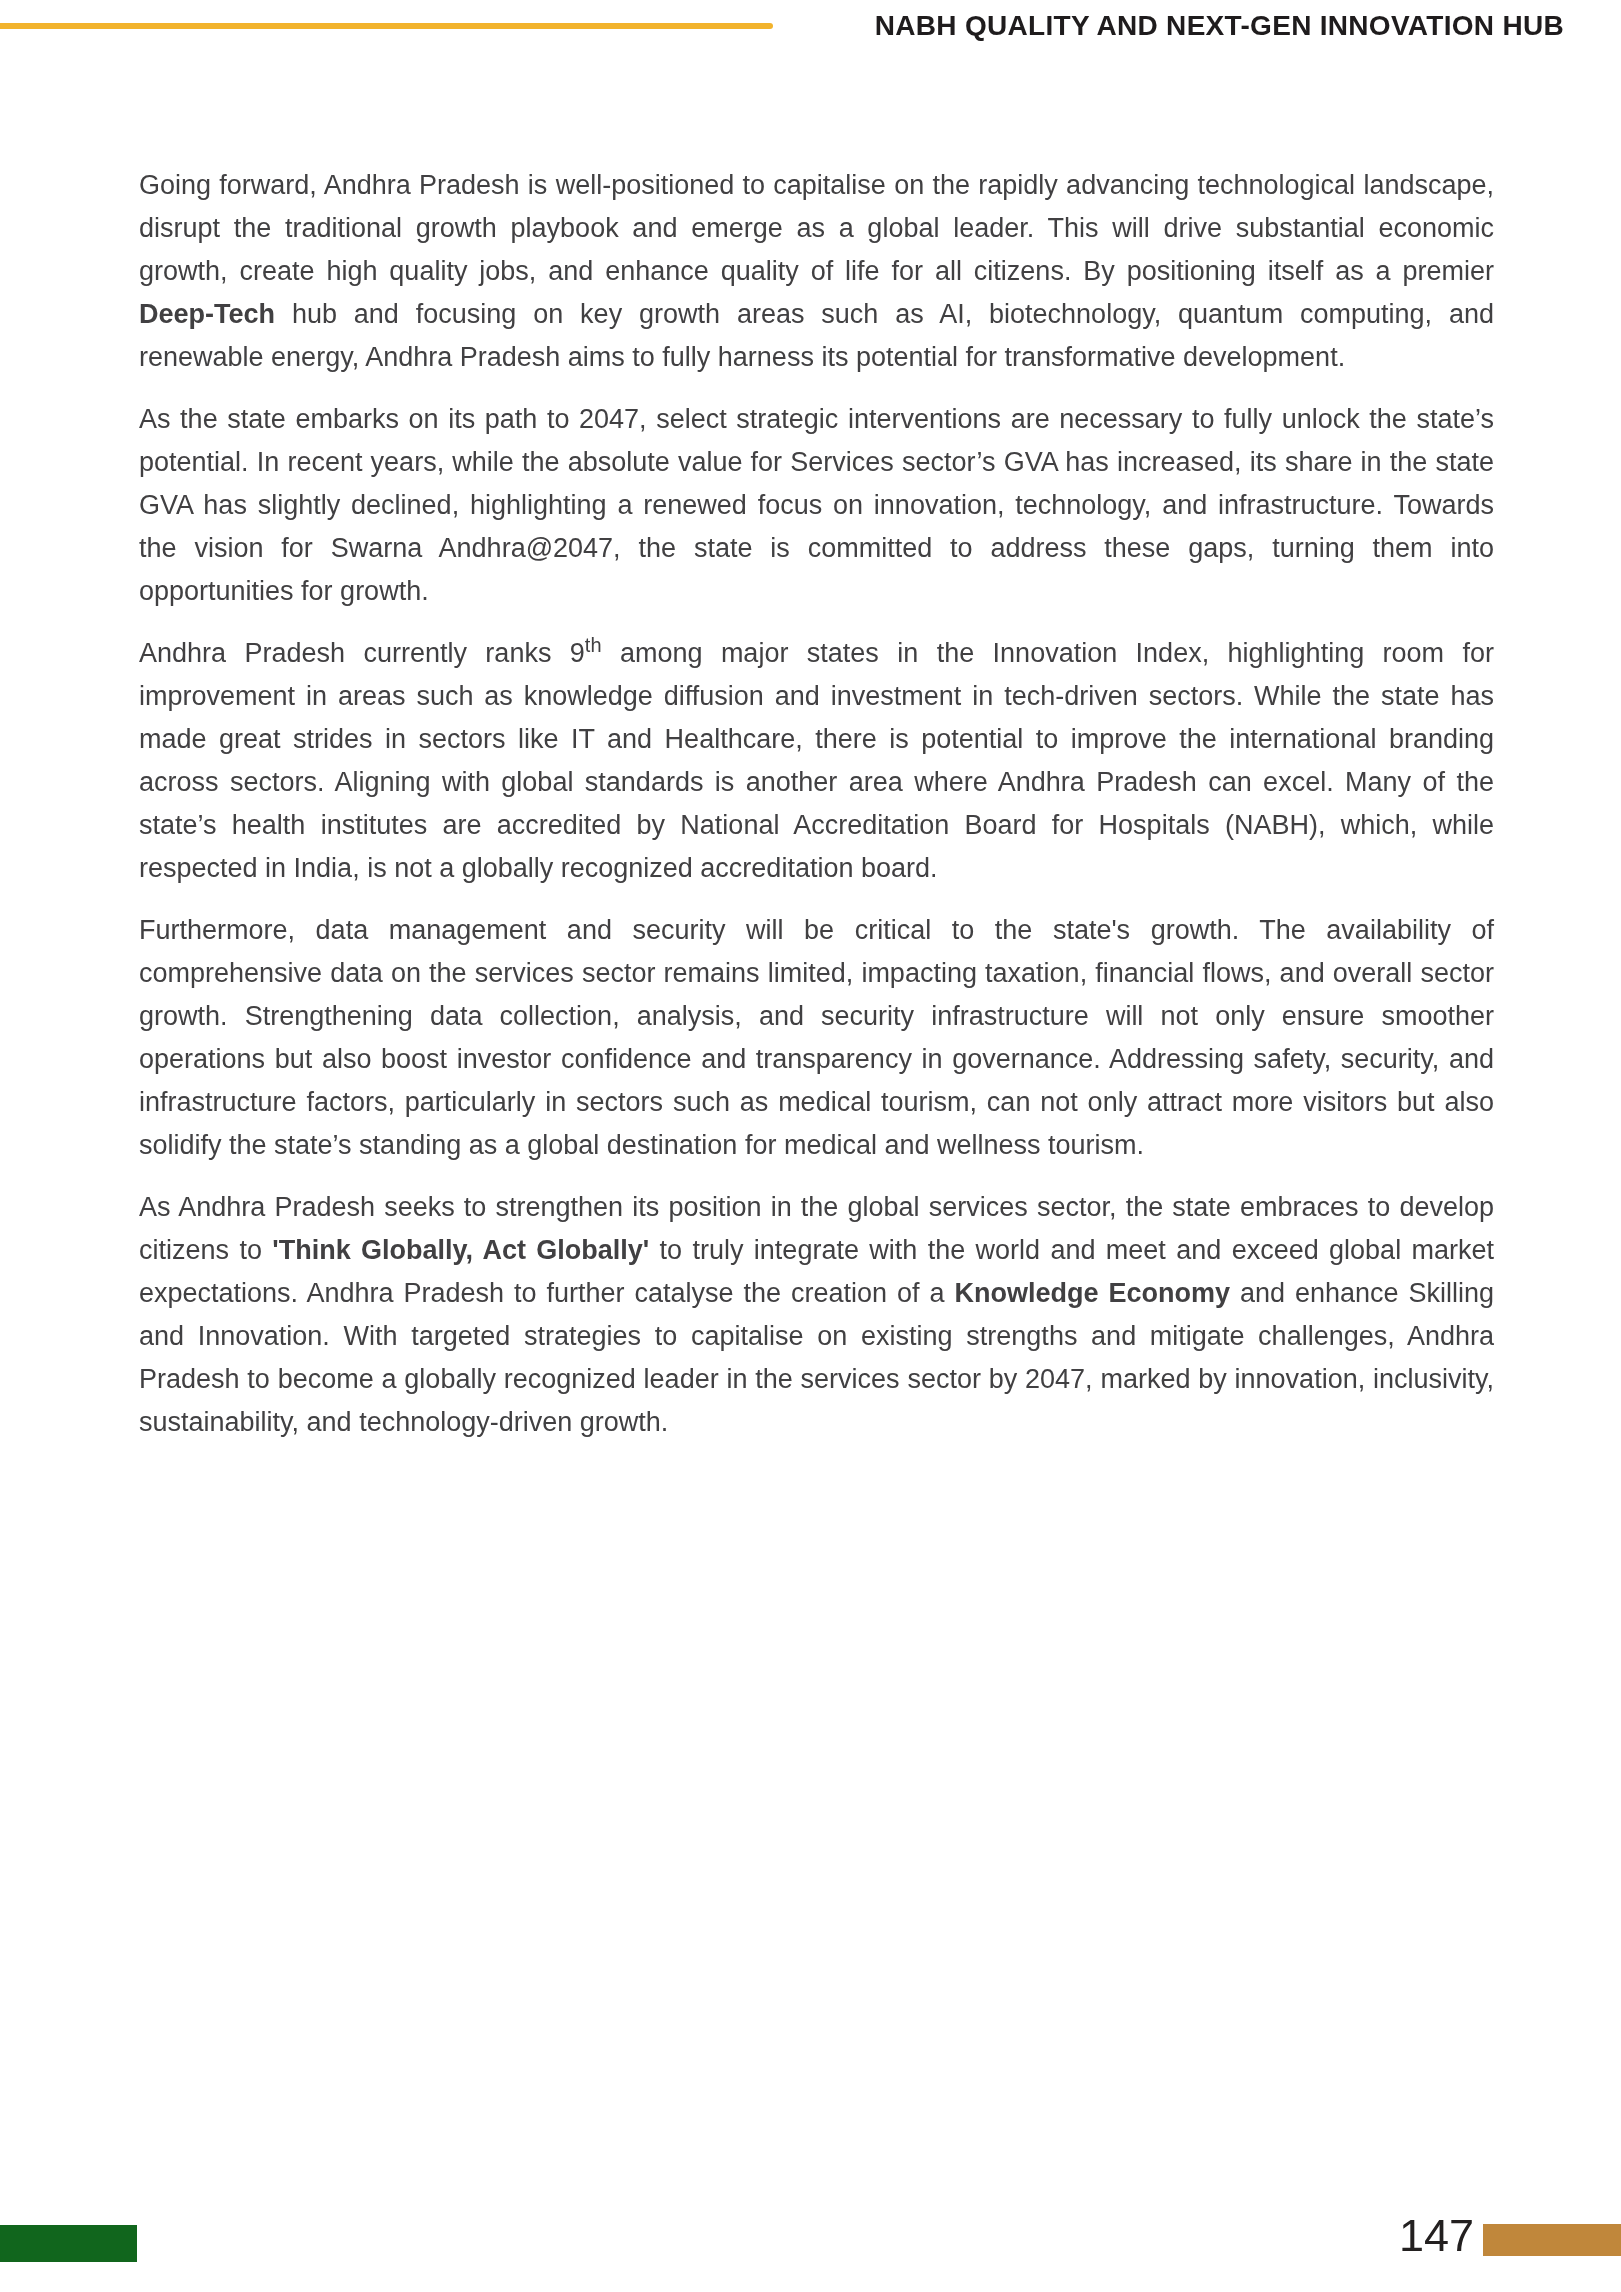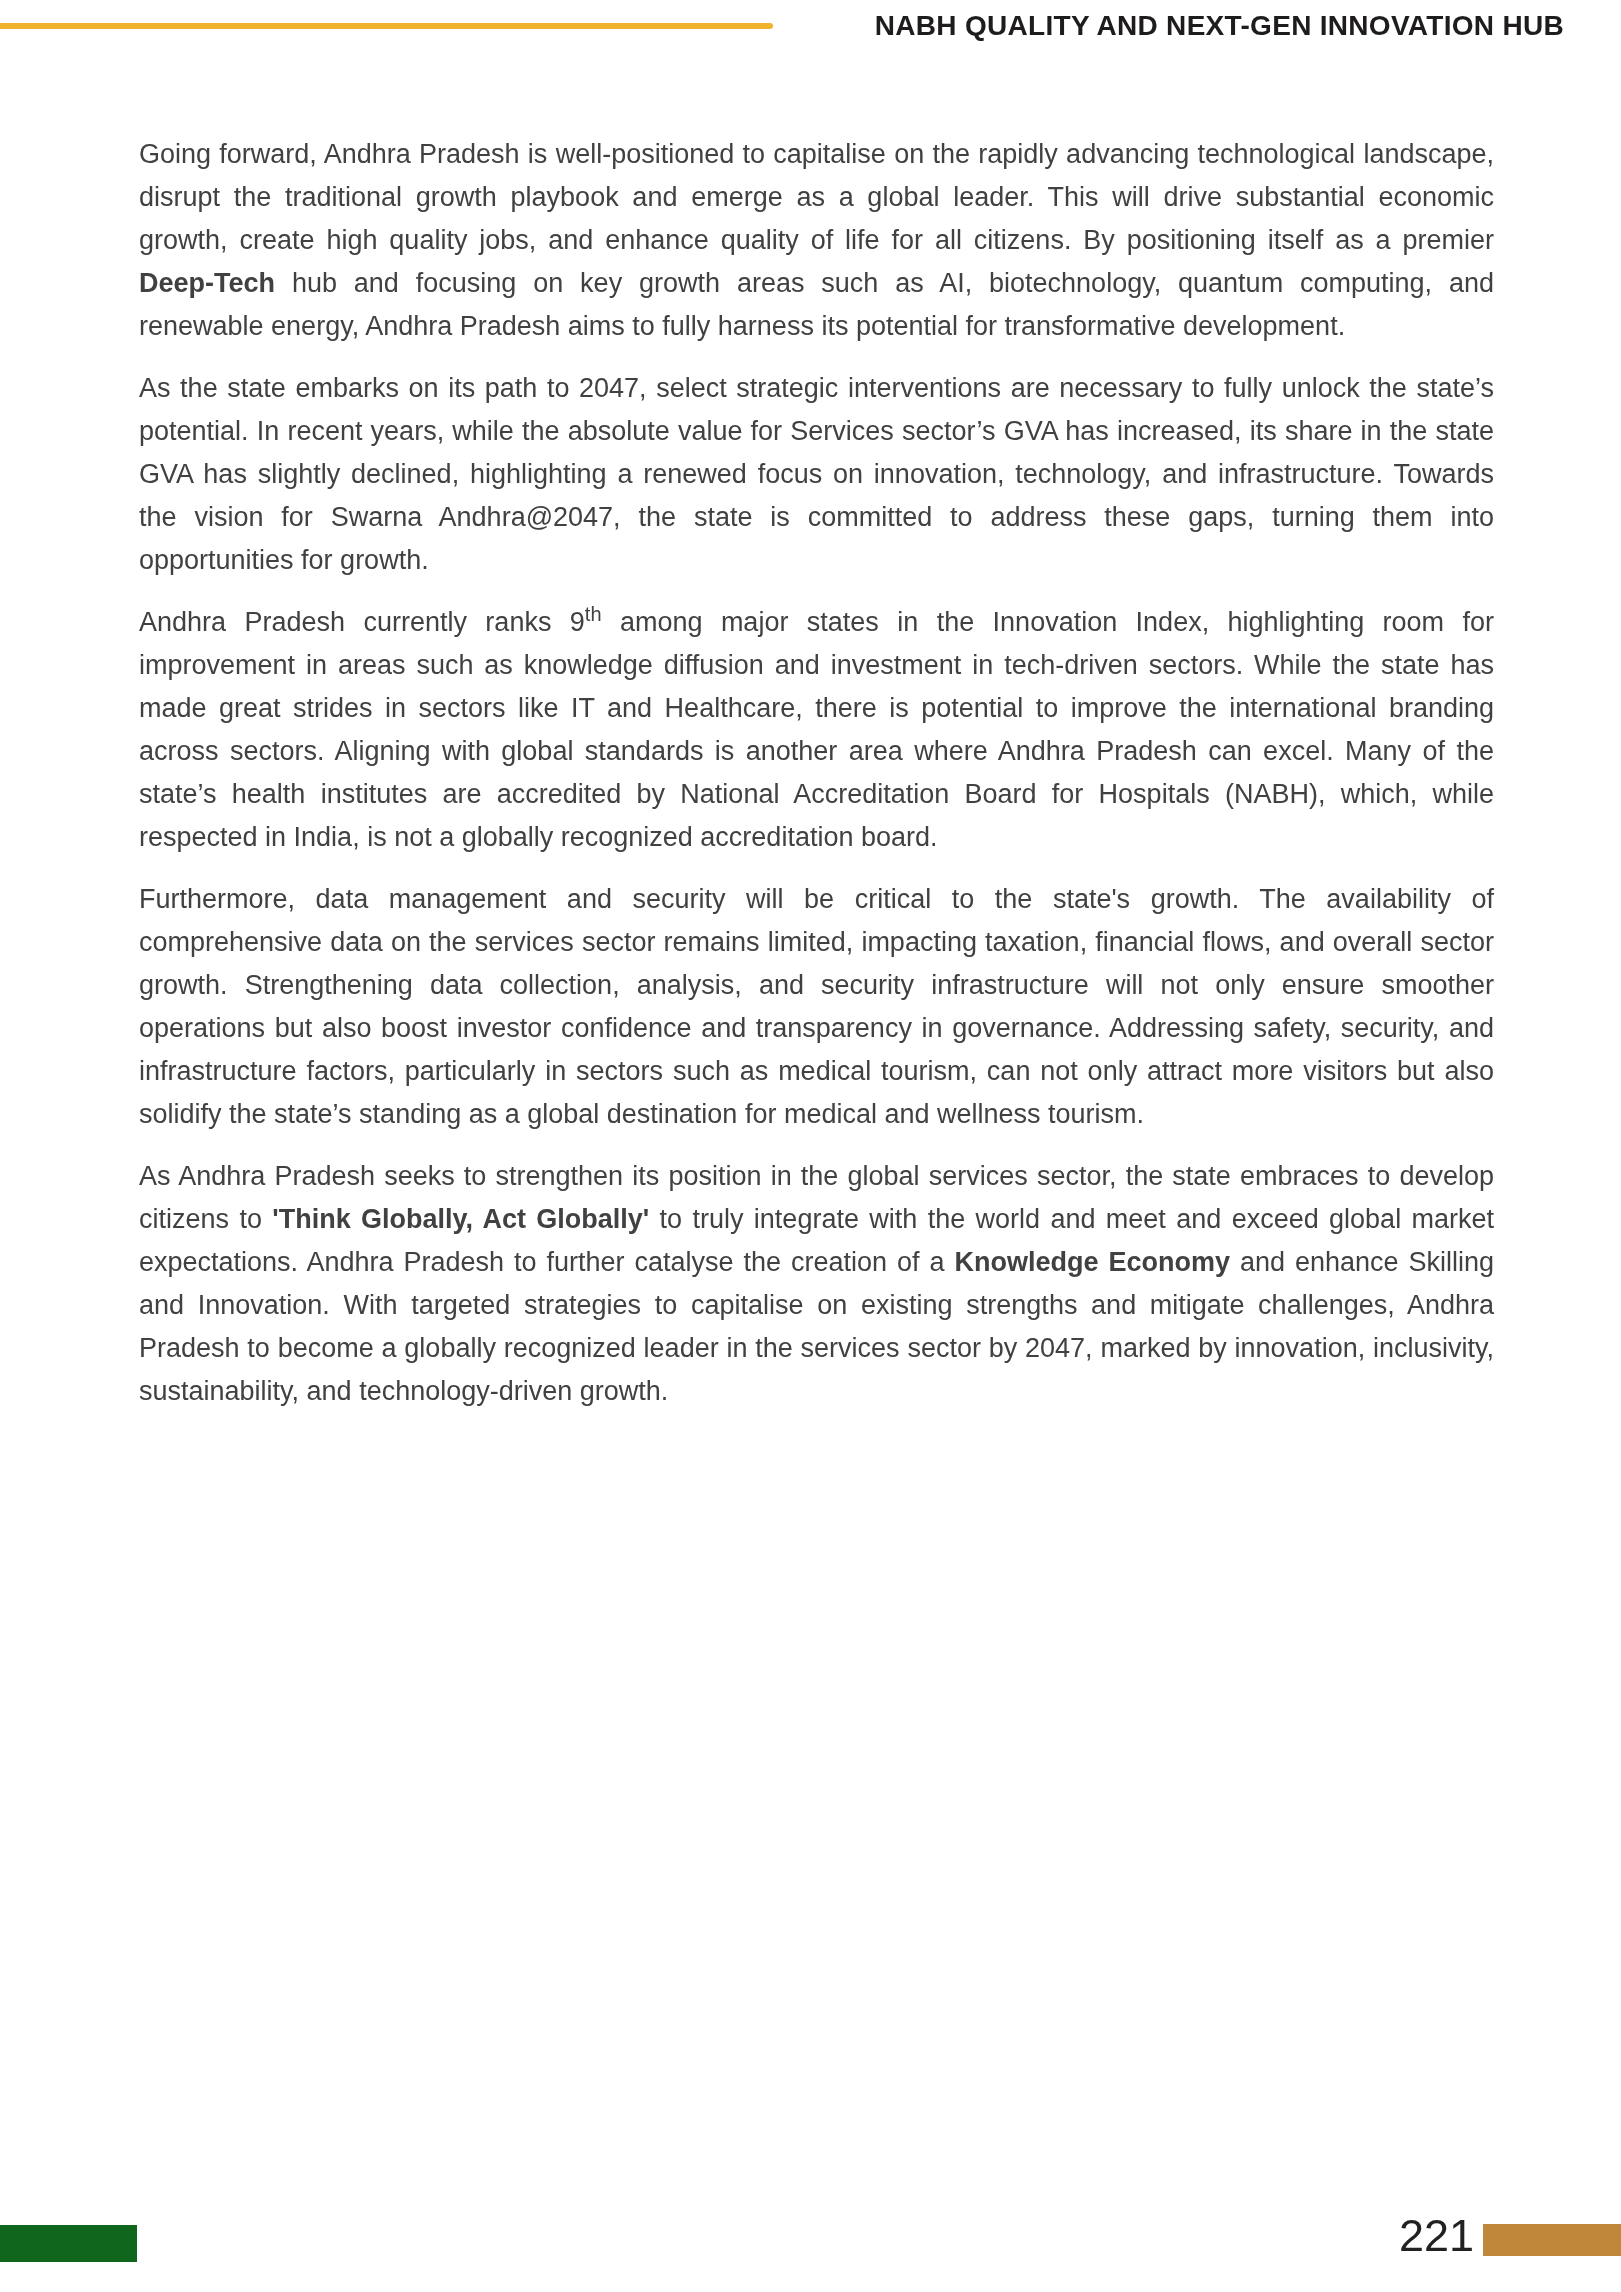--- a/index.html
+++ b/index.html
@@ -77,26 +77,26 @@
     height: 32px;
   }
 </style>
 </head>
 <body>
 
 <div class="header-rule" style="background: rgb(242, 179, 44);"></div>
 
 <div class="header-title" style="color: rgb(31, 28, 29);">NABH QUALITY AND NEXT-GEN INNOVATION HUB</div>
 
-<div class="content" style="color: rgb(65, 64, 66);">
+<div class="content" style="color: rgb(65, 64, 66); margin-top: 31px;">
   <p><span>Going forward, Andhra Pradesh is well-positioned to capitalise on the rapidly advancing technological landscape, disrupt the traditional growth playbook and emerge as a global leader. This will drive substantial economic growth, create high quality jobs, and enhance quality of life for all citizens. By positioning itself as a premier </span><b>Deep-Tech</b><span> hub and focusing on key growth areas such as AI, biotechnology, quantum computing, and renewable energy, Andhra Pradesh aims to fully harness its potential for transformative development.</span></p>
   <p><span>As the state embarks on its path to 2047, select strategic interventions are necessary to fully unlock the state’s potential. In recent years, while the absolute value for Services sector’s GVA has increased, its share in the state GVA has slightly declined, highlighting a renewed focus on innovation, technology, and infrastructure. Towards the vision for Swarna Andhra@2047, the state is committed to address these gaps, turning them into opportunities for growth.</span></p>
   <p><span>Andhra Pradesh currently ranks 9</span><sup>th</sup><span> among major states in the Innovation Index, highlighting room for improvement in areas such as knowledge diffusion and investment in tech-driven sectors. While the state has made great strides in sectors like IT and Healthcare, there is potential to improve the international branding across sectors. Aligning with global standards is another area where Andhra Pradesh can excel. Many of the state’s health institutes are accredited by National Accreditation Board for Hospitals (NABH), which, while respected in India, is not a globally recognized accreditation board.</span></p>
   <p><span>Furthermore, data management and security will be critical to the state's growth. The availability of comprehensive data on the services sector remains limited, impacting taxation, financial flows, and overall sector growth. Strengthening data collection, analysis, and security infrastructure will not only ensure smoother operations but also boost investor confidence and transparency in governance. Addressing safety, security, and infrastructure factors, particularly in sectors such as medical tourism, can not only attract more visitors but also solidify the state’s standing as a global destination for medical and wellness tourism.</span></p>
   <p><span>As Andhra Pradesh seeks to strengthen its position in the global services sector, the state embraces to develop citizens to </span><b>'Think Globally, Act Globally'</b><span> to truly integrate with the world and meet and exceed global market expectations. Andhra Pradesh to further catalyse the creation of a </span><b>Knowledge Economy</b><span> and enhance Skilling and Innovation. With targeted strategies to capitalise on existing strengths and mitigate challenges, Andhra Pradesh to become a globally recognized leader in the services sector by 2047, marked by innovation, inclusivity, sustainability, and technology-driven growth.</span></p>
 </div>
 
 <div class="footer-green-bar" style="background: rgb(17, 102, 29);"></div>
 
-<div class="footer-page-number" style="color: rgb(35, 32, 32);">221</div>
+<div class="footer-page-number" style="color: rgb(35, 32, 32);">147</div>
 
 <div class="footer-gold-bar" style="background: rgb(192, 135, 59);"></div>
 
 
 </body></html>

